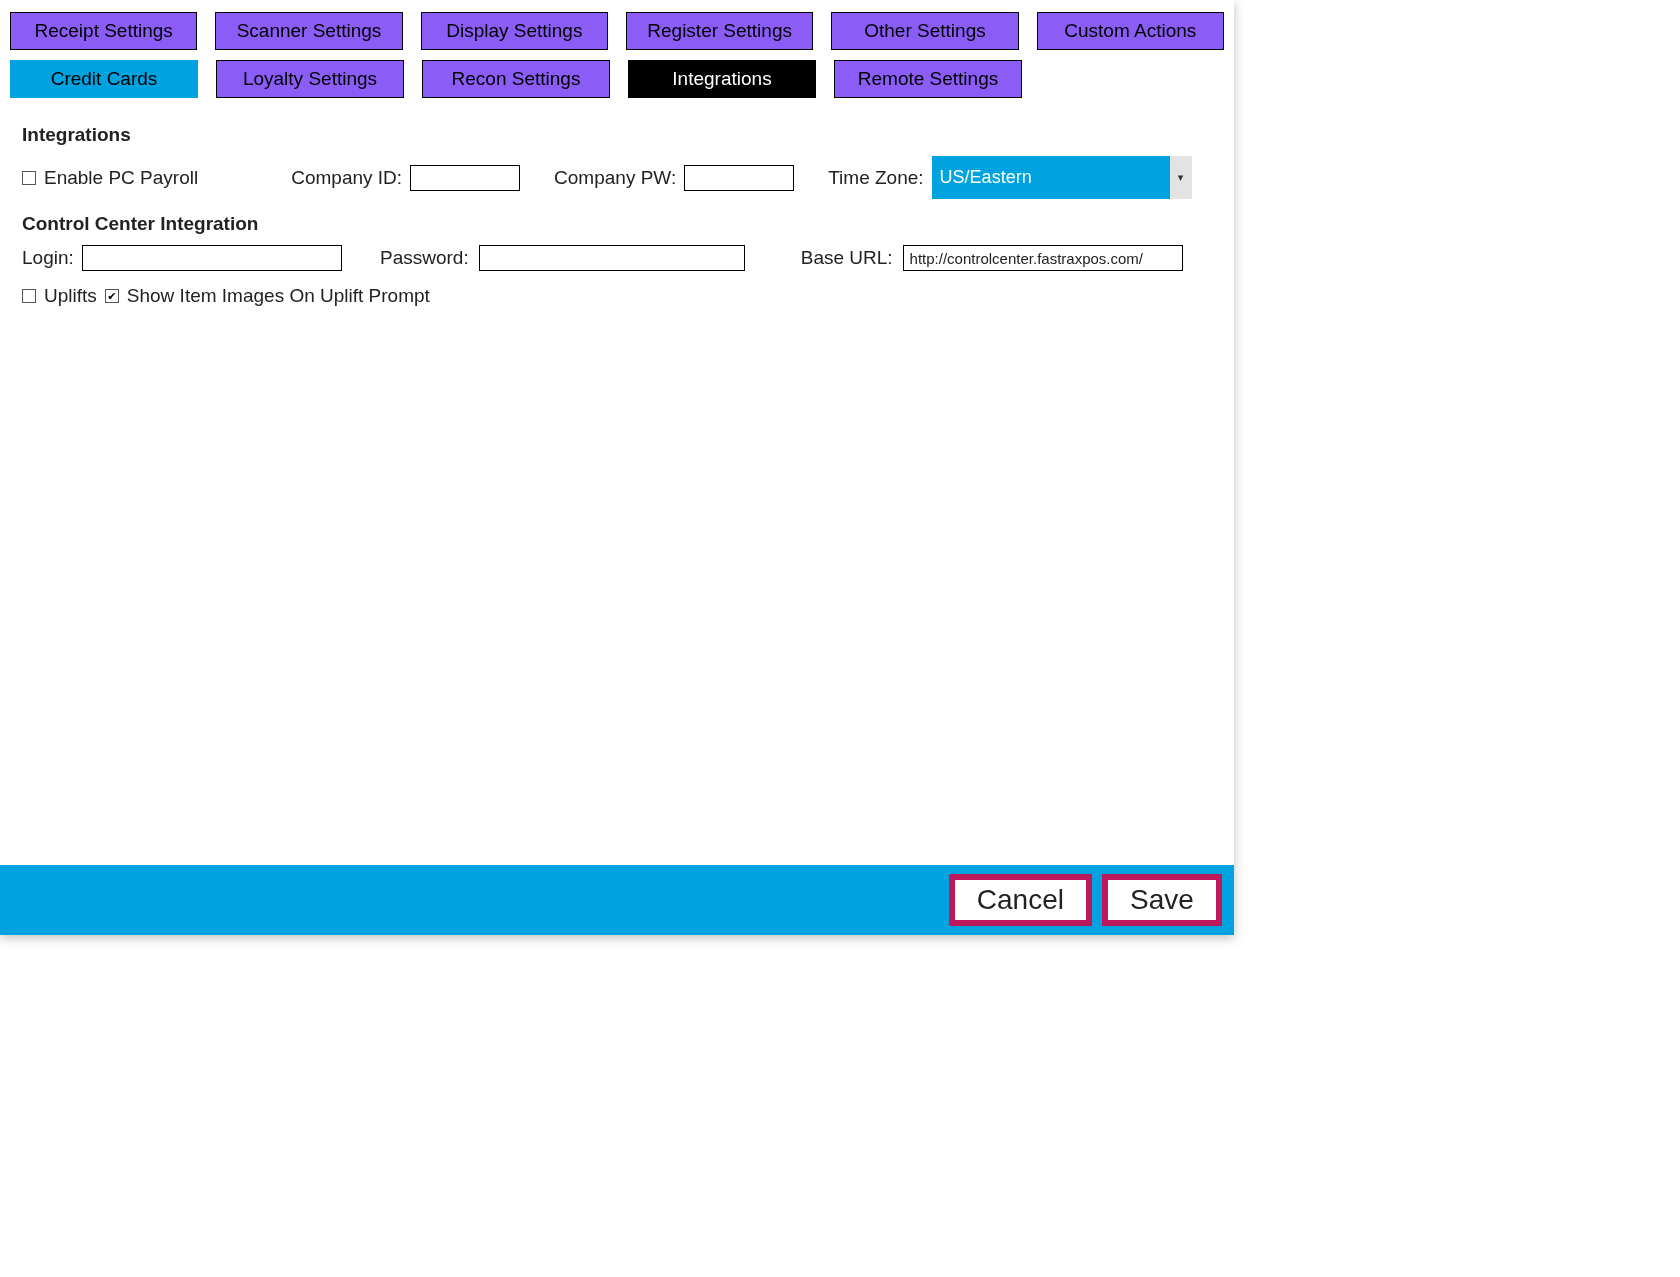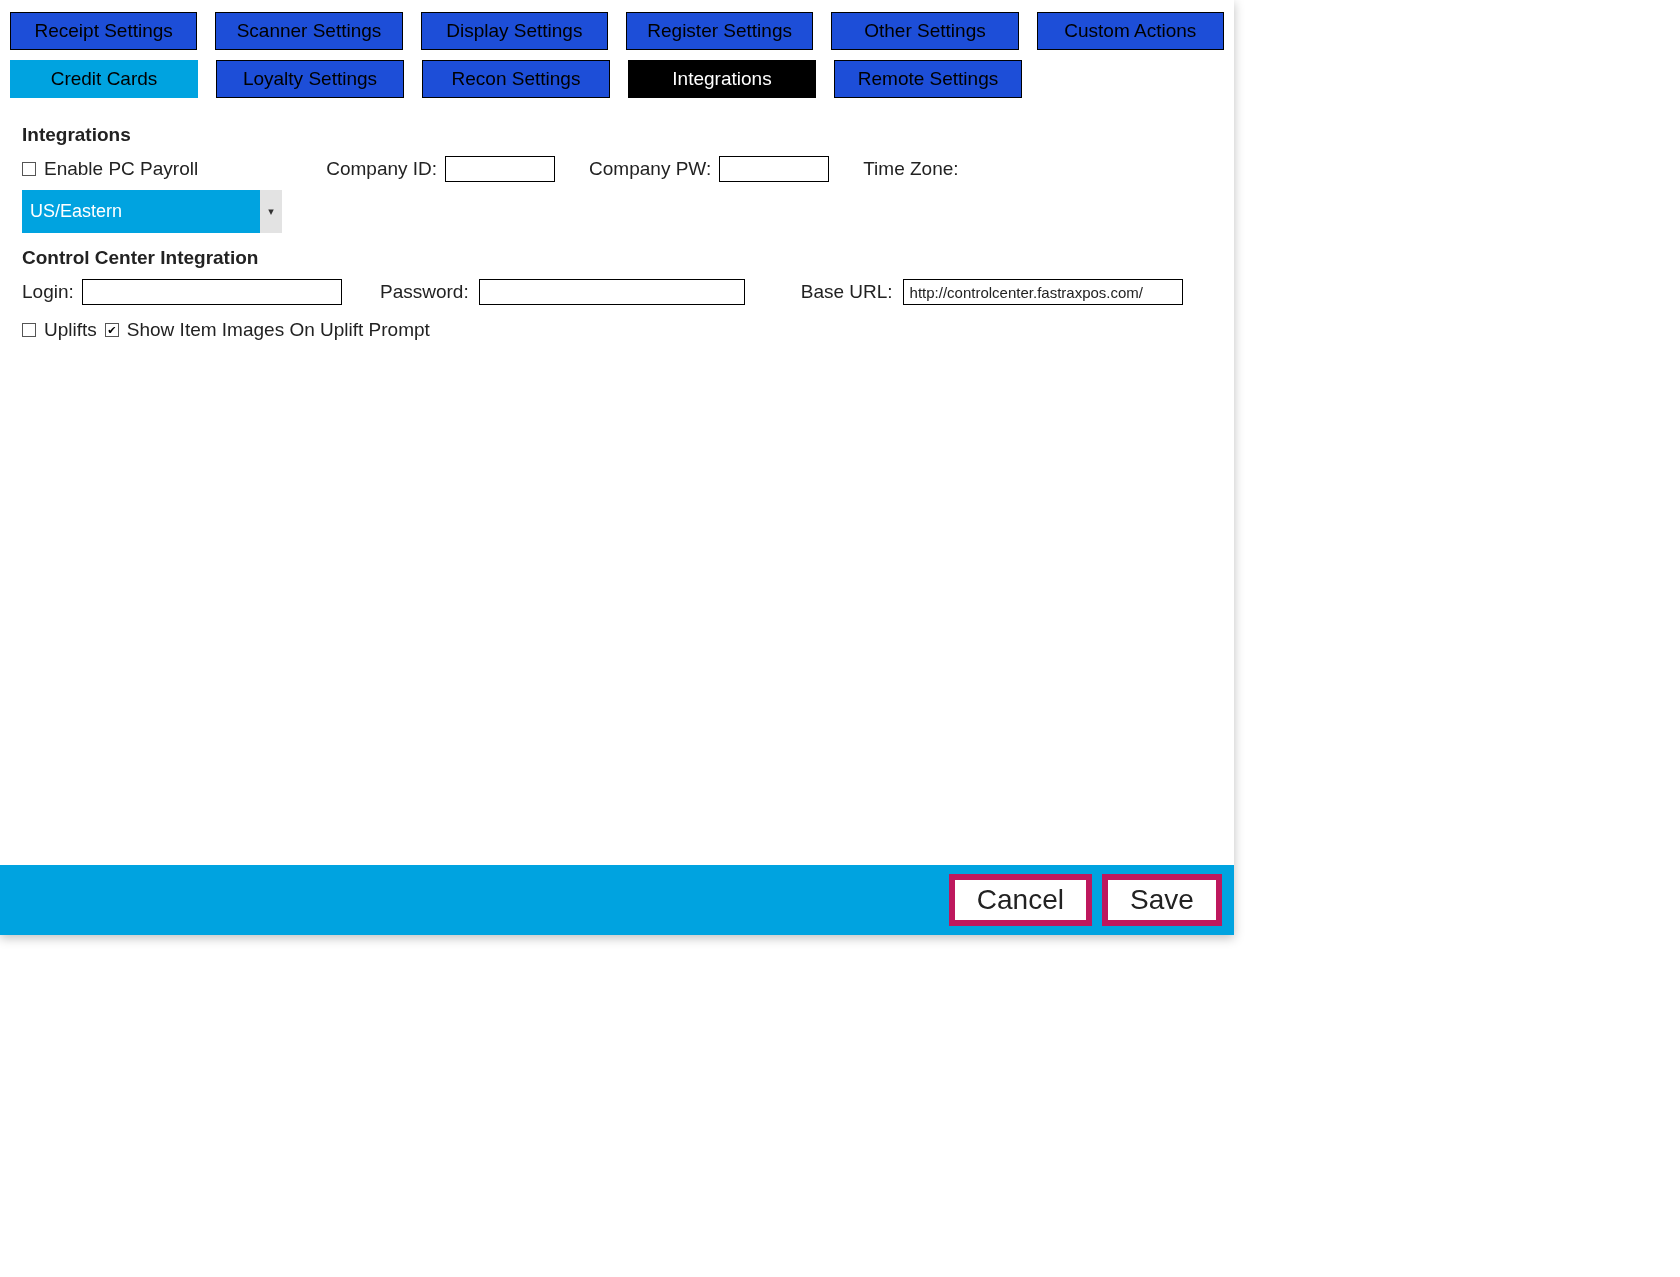--- a/index.html
+++ b/index.html
@@ -21,21 +21,21 @@
     }
     .header .pos { font-weight: 300; }
     .header .sep { padding: 0 4px; font-weight: 200; }
     .header .section { font-weight: 200; letter-spacing: 3px; }
 
     .tabs { padding: 12px 10px 0 10px; }
     .tabs-row { display: flex; gap: 18px; margin-bottom: 10px; }
     .tab {
       width: 188px; height: 38px;
       border: 1.5px solid #000;
-      background: #1d4ed8;
+      background: #8b5cf6;
       color: #000;
       display: flex; align-items: center; justify-content: center;
       font-size: 19px;
       cursor: pointer;
       user-select: none;
     }
     .tab.highlight { background: #00a3e0; border-color: #00a3e0; color: #000; }
     .tab.active { background: #000; color: #fff; border-color: #000; }
 
     .content { padding: 8px 22px 0 22px; color: #222; }
@@ -113,21 +113,21 @@
       <div class="tab">Remote Settings</div>
     </div>
   </div>
 
   <div class="content">
 
     <div class="section-title">Integrations</div>
 
     <div class="row" style="gap:8px;">
       <span class="cb"></span>
-      <label class="inline" style="margin-right:120px;">Enable PC Payroll</label>
+      <label class="inline" style="margin-right:85px;">Enable PC Payroll</label>
 
       <label class="inline">Company ID:</label>
       <input class="text-input" style="width: 110px;" value="">
 
       <span style="width:18px;"></span>
       <label class="inline">Company PW:</label>
       <input class="text-input" style="width: 110px;" value="">
 
       <span style="width:18px;"></span>
       <label class="inline">Time Zone:</label>

